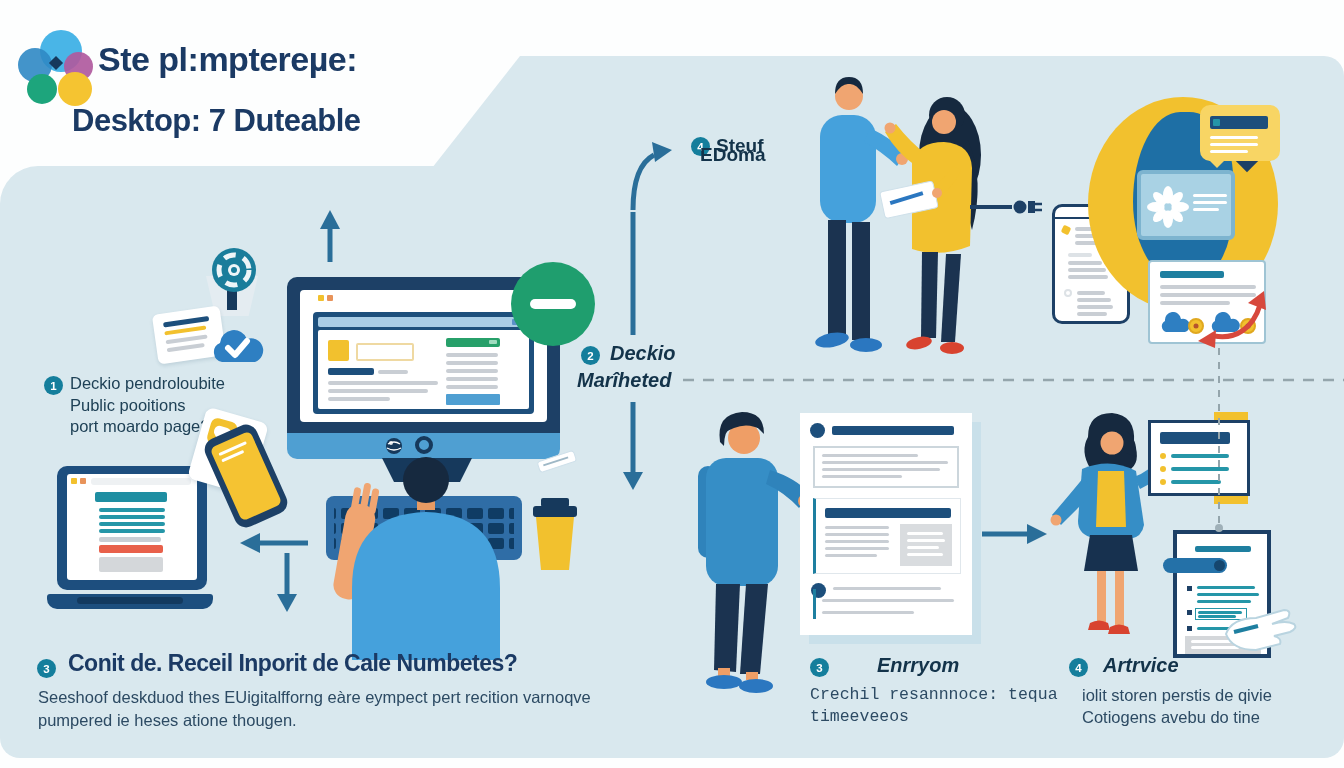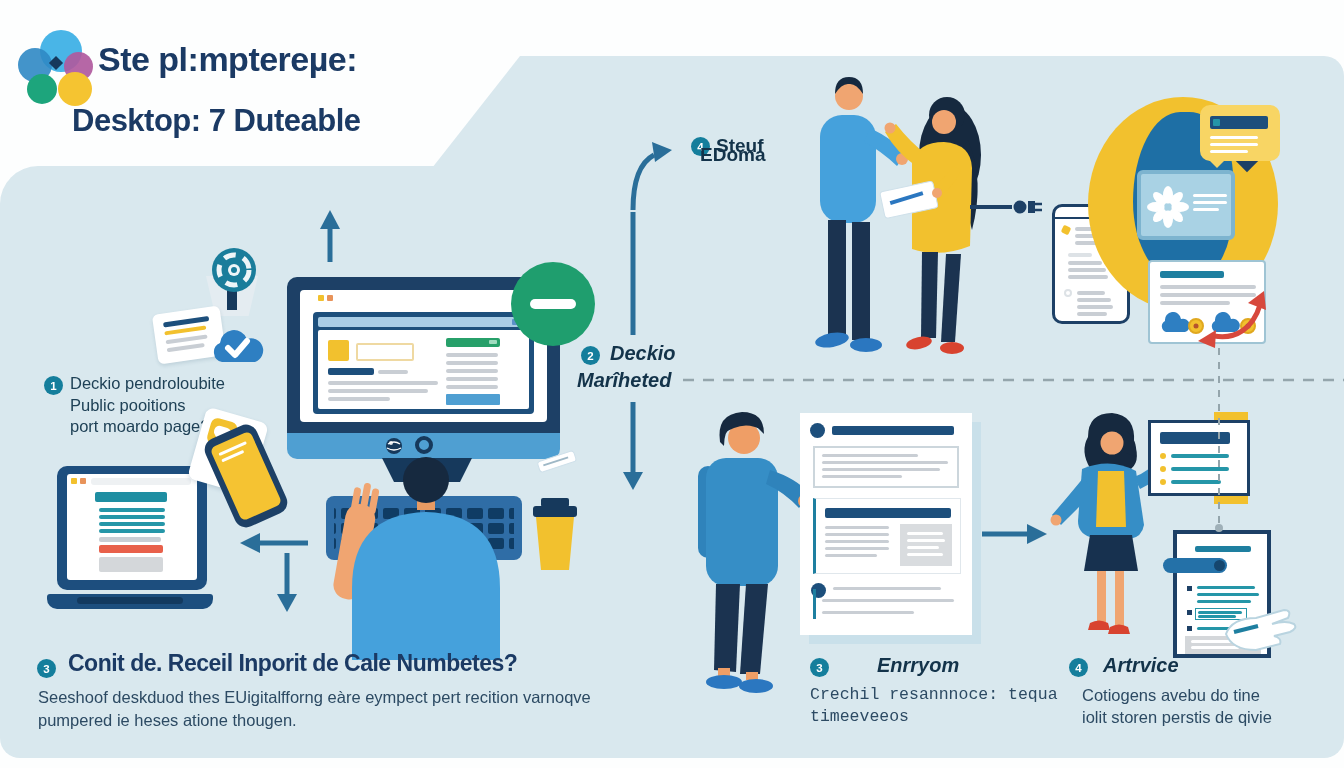--- a/index.html
+++ b/index.html
@@ -423,22 +423,22 @@
   <div class="a badge" style="left:810px;top:658px;">3</div>
   <div class="a bold-it" style="left:845px;top:654px;font-size:20px;margin-left:32px;">Enrryom</div>
   <div class="a body-t" style="left:810px;top:684px;font-size:16.5px;line-height:22px;font-family:Liberation Mono, monospace;">
     <div>Crechil resannnoce: tequa</div>
     <div>timeeveeos</div>
   </div>
 
   <div class="a badge" style="left:1069px;top:658px;">4</div>
   <div class="a bold-it" style="left:1103px;top:654px;font-size:20px;">Artrvice</div>
   <div class="a body-t" style="left:1082px;top:684px;font-size:16.5px;line-height:22px;">
+    <div>iolit storen perstis de qivie</div>
     <div>Cotiogens avebu do tine</div>
-    <div>iolit storen perstis de qivie</div>
   </div>
 
   <div class="a badge" style="left:37px;top:659px;">3</div>
   <div class="a body-t" style="left:38px;top:686px;font-size:16.5px;line-height:22.5px;width:560px;">
     <div>Seeshoof deskduod thes EUigitalfforng eàre eympect pert recition varnoqve</div>
     <div>pumpered ie heses atione thougen.</div>
   </div>
   <div class="a ttl" style="left:68px;top:650px;font-size:23px;">Conit de. Receil Inporit de Cale Numbetes?</div>
 
 </div>

